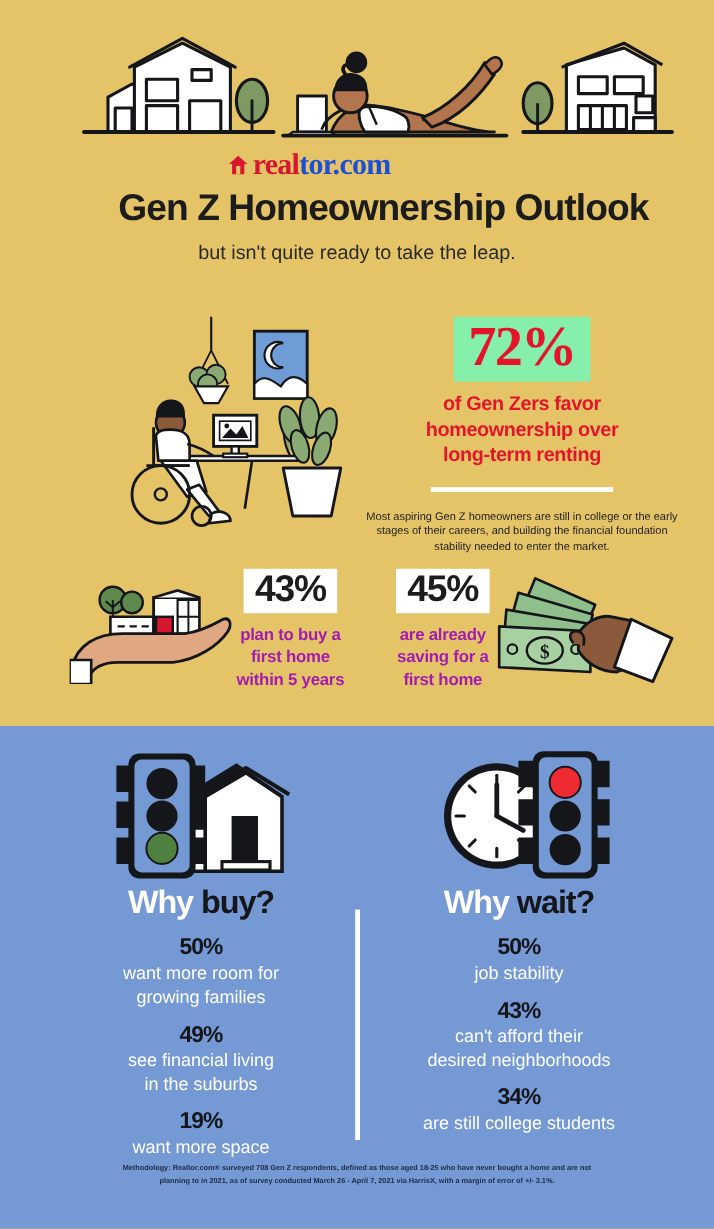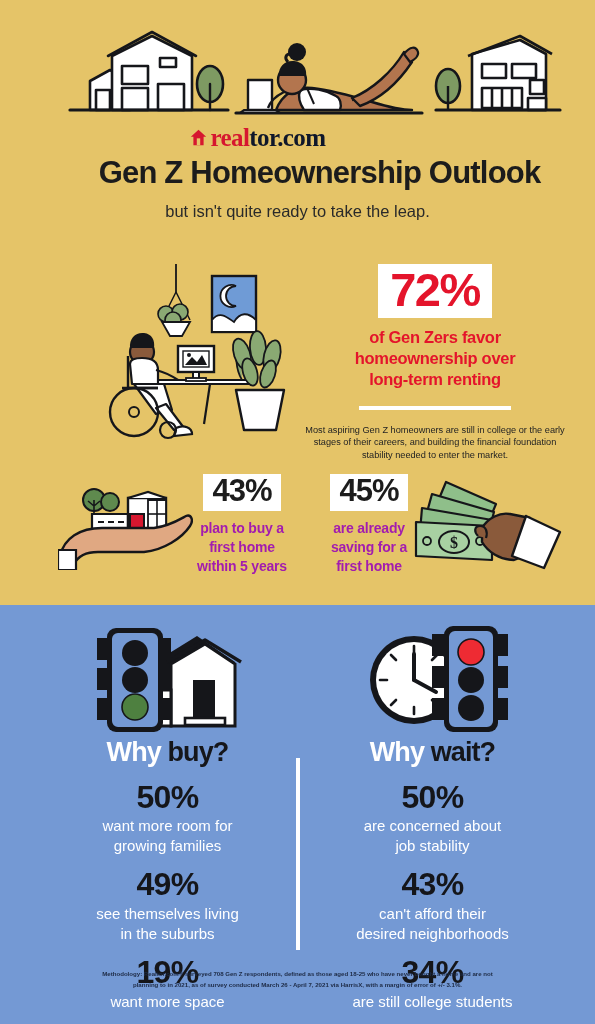--- a/index.html
+++ b/index.html
@@ -17,34 +17,34 @@
 
   
   .hero-illus{position:absolute;left:0;top:18px;width:595px;height:100px;}
 
   
   .logo{position:absolute;left:0;top:125px;width:515px;text-align:center;height:26px;}
   .logo-inner{display:inline-flex;align-items:center;gap:4px;}
   .logo-mark{display:inline-block;width:17px;height:17px;position:relative;}
   .logo-txt{font-family:"Liberation Serif", serif;font-size:25px;font-weight:700;letter-spacing:-.6px;line-height:1;}
   .logo-red{color:#d6172f;}
-  .logo-blk{color:#0f172a;}
+  .logo-blk{color:#1d4ed8;}
 
   
   .title{position:absolute;left:0;top:155px;width:595px;text-align:center;
     font-size:31px;font-weight:700;color:#1c1c1c;letter-spacing:-.8px;margin-left:22px;}
   .subtitle{position:absolute;left:47px;top:200px;width:501px;text-align:center;
     font-size:16.5px;line-height:23px;color:#2a2a2a;}
 
   
   .desk-illus{position:absolute;left:100px;top:262px;width:200px;height:178px;}
 
   
   .stat72-wrap{position:absolute;left:300px;top:264px;width:270px;text-align:center;}
-  .stat72-box{display:inline-block;background:#ffffff;padding:2px 12px 4px;}
+  .stat72-box{display:inline-block;background:#86efac;padding:2px 12px 4px;font-family:Liberation Serif, serif;}
   .stat72-num{font-size:47px;font-weight:700;color:#e4142b;line-height:1.02;letter-spacing:-1.5px;}
   .stat72-cap{margin-top:9px;font-size:16.5px;font-weight:700;line-height:21px;color:#e4142b;letter-spacing:-.3px;}
   .rule-white{margin:16px auto 0;width:152px;height:4px;background:#fff;}
   .stat72-body{margin-top:14px;font-size:9.2px;line-height:12.5px;color:#232323;}
 
   
   .hand-house{position:absolute;left:58px;top:470px;width:135px;height:100px;}
   .hand-money{position:absolute;left:408px;top:468px;width:155px;height:110px;}
   .stat-col{position:absolute;text-align:center;}
   .stat-col.c43{left:180px;top:474px;width:124px;}
@@ -58,21 +58,21 @@
   .tl-right{position:absolute;left:358px;top:622px;width:178px;height:112px;}
 
   
   .col{position:absolute;text-align:center;width:255px;}
   .col.left{left:40px;top:738px;}
   .col.right{left:305px;top:738px;}
   .col-head{font-size:27px;font-weight:700;letter-spacing:-.9px;line-height:1.1;}
   .hw{color:#ffffff;}
   .hd{color:#15161a;}
   .item{margin-top:11px;}
-  .item .n{font-size:32px;font-weight:700;color:#15161a;letter-spacing:-.7px;line-height:1.15;}
+  .item .n{font-size:19px;font-weight:700;color:#15161a;letter-spacing:-.7px;line-height:1.15;}
   .item .t{font-size:15px;color:#ffffff;line-height:19px;margin-top:1px;}
   .vdiv{position:absolute;left:296px;top:758px;width:4px;height:192px;background:#fff;}
 
   
   .foot{position:absolute;left:55px;top:968px;width:485px;text-align:center;
     font-size:6.1px;line-height:11px;color:#1d2a44;font-weight:700;}
 </style>
 </head>
 <body>
 
@@ -352,38 +352,37 @@
     <div class="col-head">
       <span class="hw">Why </span><span class="hd">buy?</span>
     </div>
     <div class="item">
       <div class="n">50%</div>
       <div class="t">want more room for</div>
       <div class="t">growing families</div>
     </div>
     <div class="item">
       <div class="n">49%</div>
-      <div class="t">see themselves living</div>
+      <div class="t">see financial living</div>
       <div class="t">in the suburbs</div>
     </div>
     <div class="item">
       <div class="n">19%</div>
       <div class="t">want more space</div>
     </div>
   </div>
 
   <div class="vdiv"></div>
 
   <div class="col right">
     <div class="col-head">
       <span class="hw">Why </span><span class="hd">wait?</span>
     </div>
     <div class="item">
       <div class="n">50%</div>
-      <div class="t">are concerned about</div>
       <div class="t">job stability</div>
     </div>
     <div class="item">
       <div class="n">43%</div>
       <div class="t">can't afford their</div>
       <div class="t">desired neighborhoods</div>
     </div>
     <div class="item">
       <div class="n">34%</div>
       <div class="t">are still college students</div>

